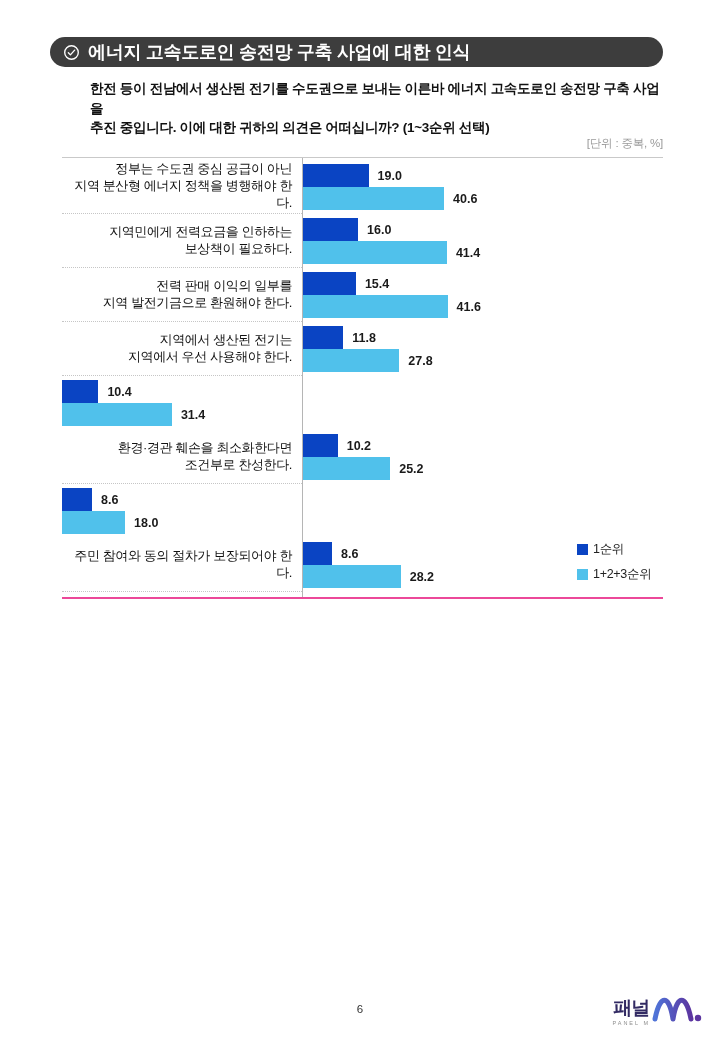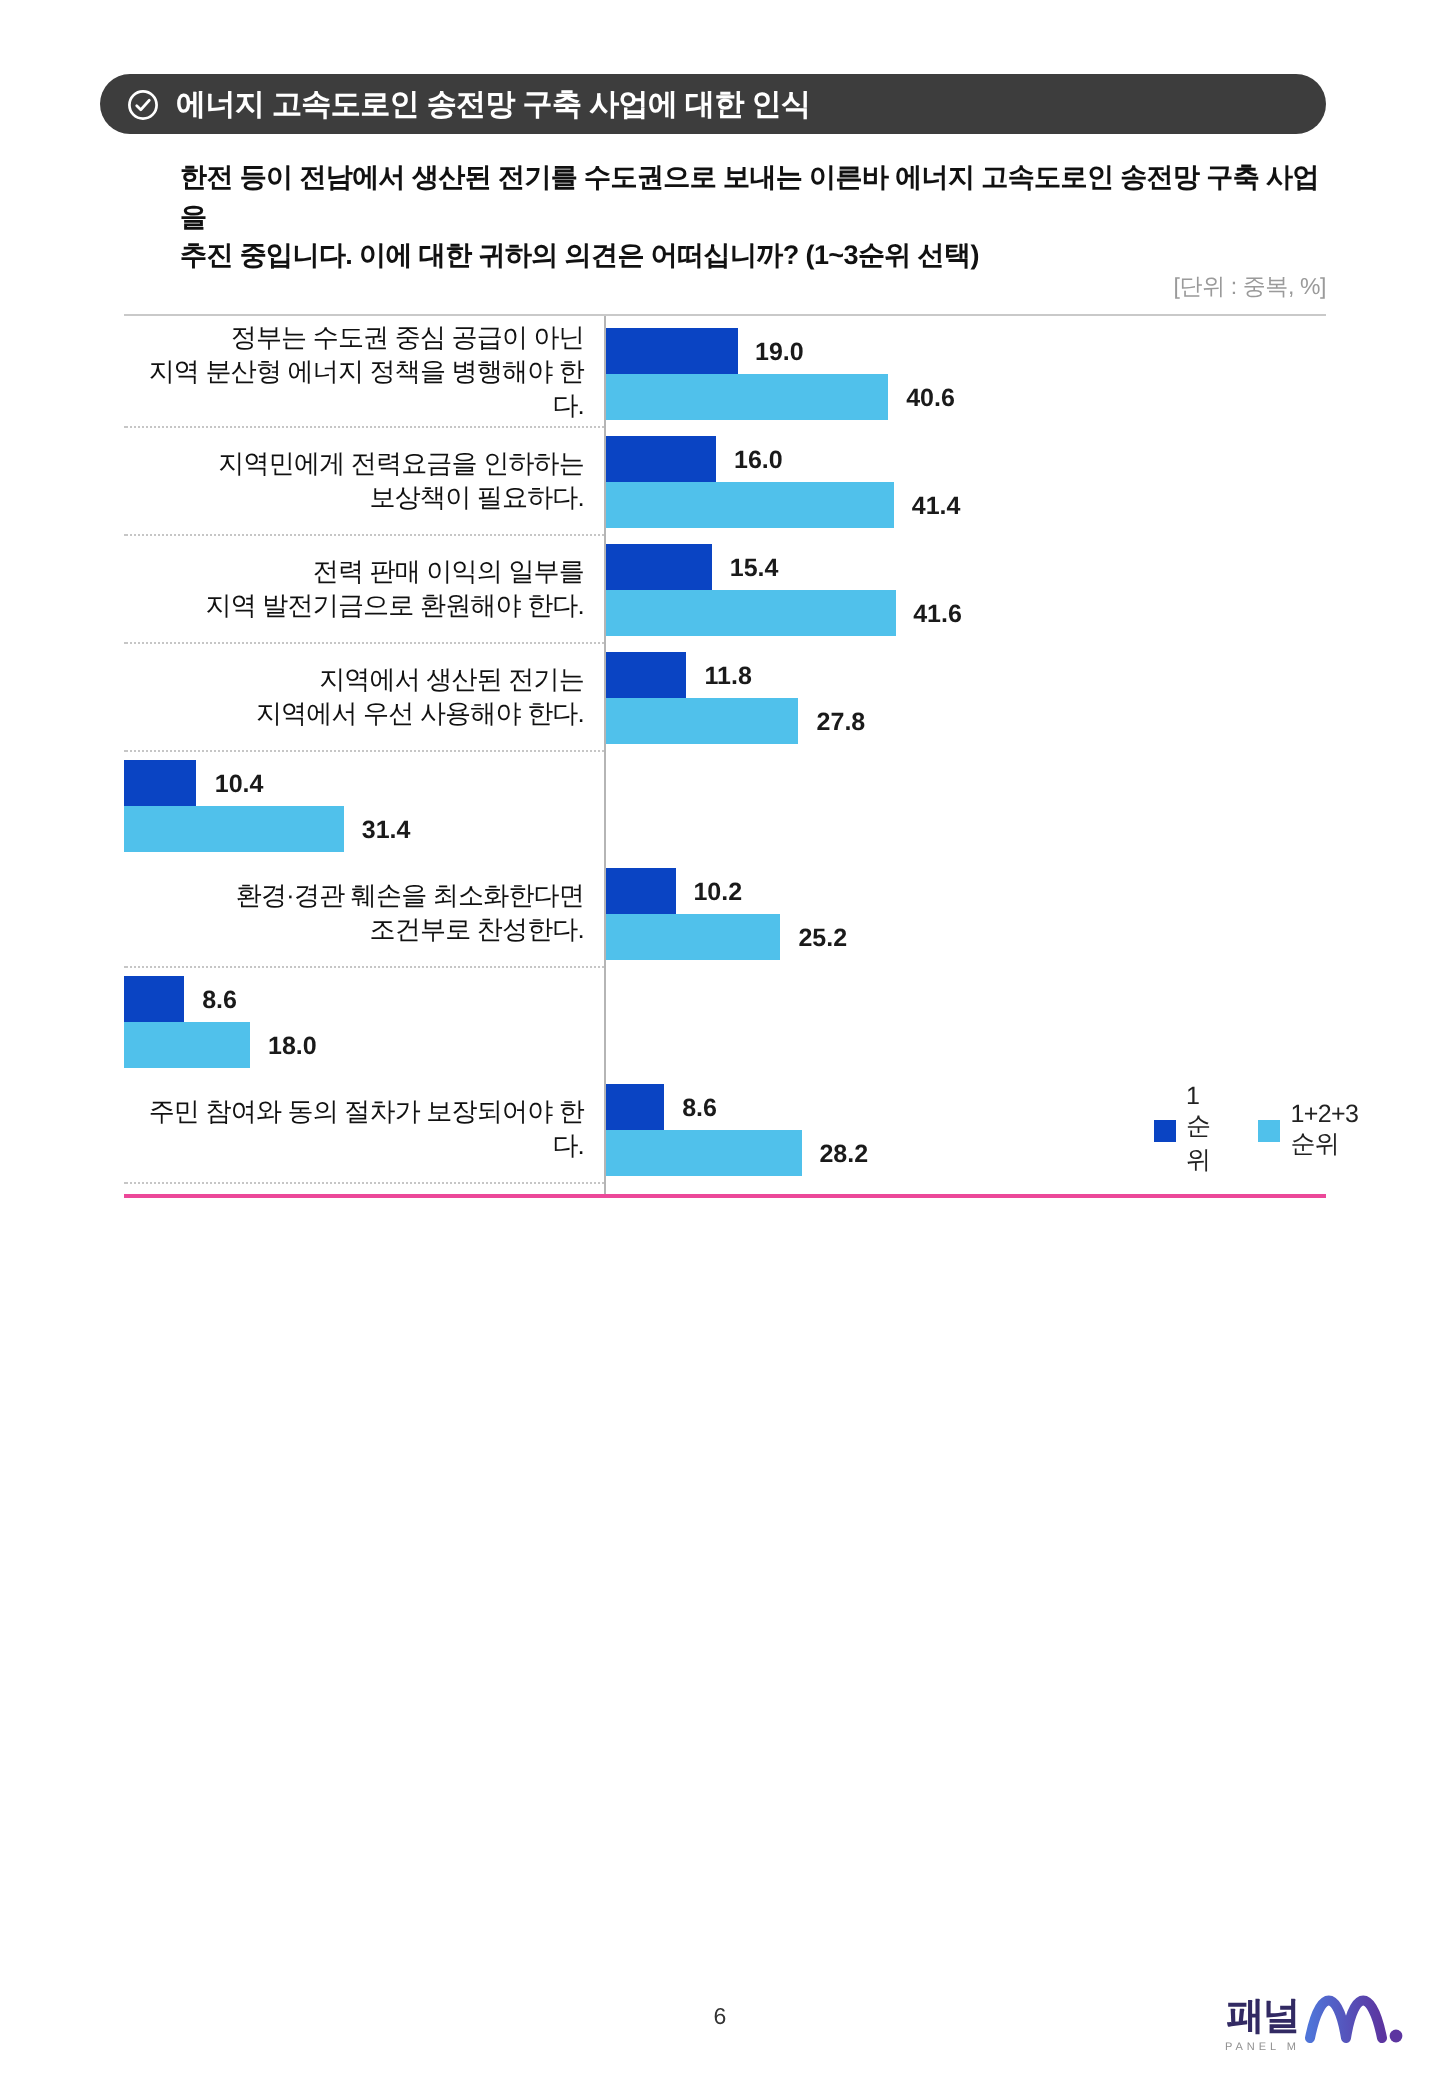--- a/index.html
+++ b/index.html
@@ -2,21 +2,21 @@
 <html><head>
 <meta charset="utf-8">
 <style>
   html,body{margin:0;padding:0;background:#fff;}
   .page{position:relative;width:720px;height:1040px;background:#fff;overflow:hidden;
         font-family:"Liberation Sans","DejaVu Sans",sans-serif;color:#111;}
 
   
   .title-pill{position:absolute;left:50px;top:37px;width:613px;height:30px;background:#3d3d3d;
        border-radius:15px;color:#fff;display:flex;align-items:center;gap:8px;
-       padding-left:13px;box-sizing:border-box;font-size:15px;font-weight:bold;letter-spacing:-.3px;}
+       padding-left:13px;box-sizing:border-box;font-size:18px;font-weight:bold;letter-spacing:-.3px;}
   .check-icon{width:17px;height:17px;display:inline-flex;flex:none;}
 
   
   .intro{position:absolute;left:90px;top:79px;width:570px;margin:0;font-size:13.5px;
        font-weight:600;line-height:1.45;color:#111;white-space:pre-line;letter-spacing:-.3px;}
 
   
   .unit{position:absolute;right:57px;top:136px;font-size:11.5px;color:#9a9a9a;letter-spacing:-.2px;}
 
   
@@ -26,21 +26,21 @@
   .chart-row{display:flex;height:54px;}
   .row-label{width:240px;box-sizing:border-box;padding-right:10px;display:flex;align-items:center;
        justify-content:flex-end;text-align:right;font-size:13px;font-weight:500;color:#111;
        line-height:1.3;white-space:pre-line;border-bottom:1px dotted #c6c6c6;letter-spacing:-.4px;}
   .row-bars{flex:1;display:flex;flex-direction:column;justify-content:center;}
   .bar-line{height:23px;display:flex;align-items:center;}
   .bar{height:23px;flex:none;}
   .val{margin-left:9px;font-size:12.5px;font-weight:600;color:#1a1a1a;}
 
   
-  .legend{position:absolute;left:515px;top:383px;display:flex;gap:24px;
+  .legend{position:absolute;left:515px;top:383px;display:flex;flex-direction:column;gap:8px;
        font-size:12.5px;color:#222;letter-spacing:-.3px;}
   .legend-item{display:flex;align-items:center;gap:5px;}
   .legend-swatch{width:11px;height:11px;flex:none;}
 
   
   .page-num{position:absolute;left:0;right:0;top:1003px;text-align:center;font-size:11.5px;color:#333;}
   .logo{position:absolute;right:16px;top:988px;display:flex;align-items:center;gap:2px;}
   .logo-textcol{display:flex;flex-direction:column;align-items:center;margin-top:6px;}
   .logo-kr{font-size:19px;font-weight:bold;color:#322a63;line-height:1;letter-spacing:-1px;}
   .logo-sub{font-size:5.5px;color:#8f8f8f;letter-spacing:2px;margin-top:3px;}

